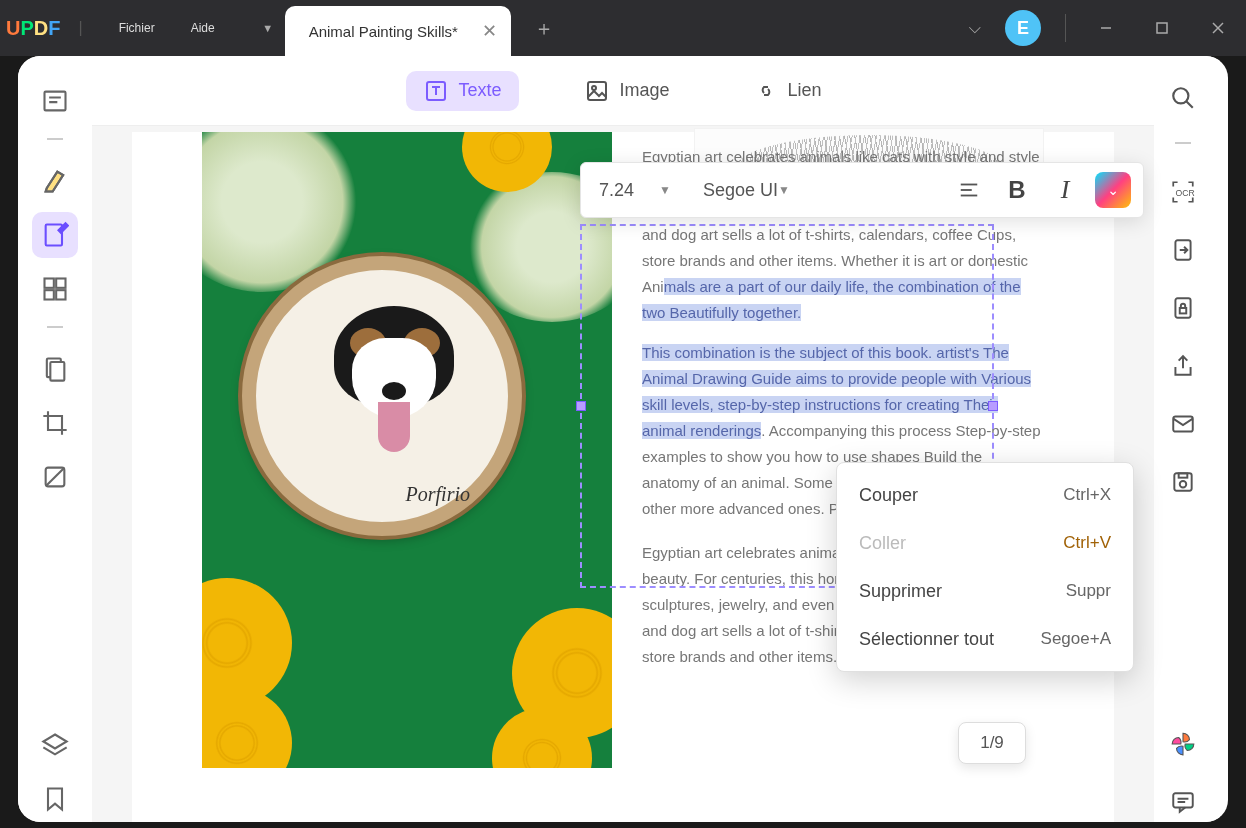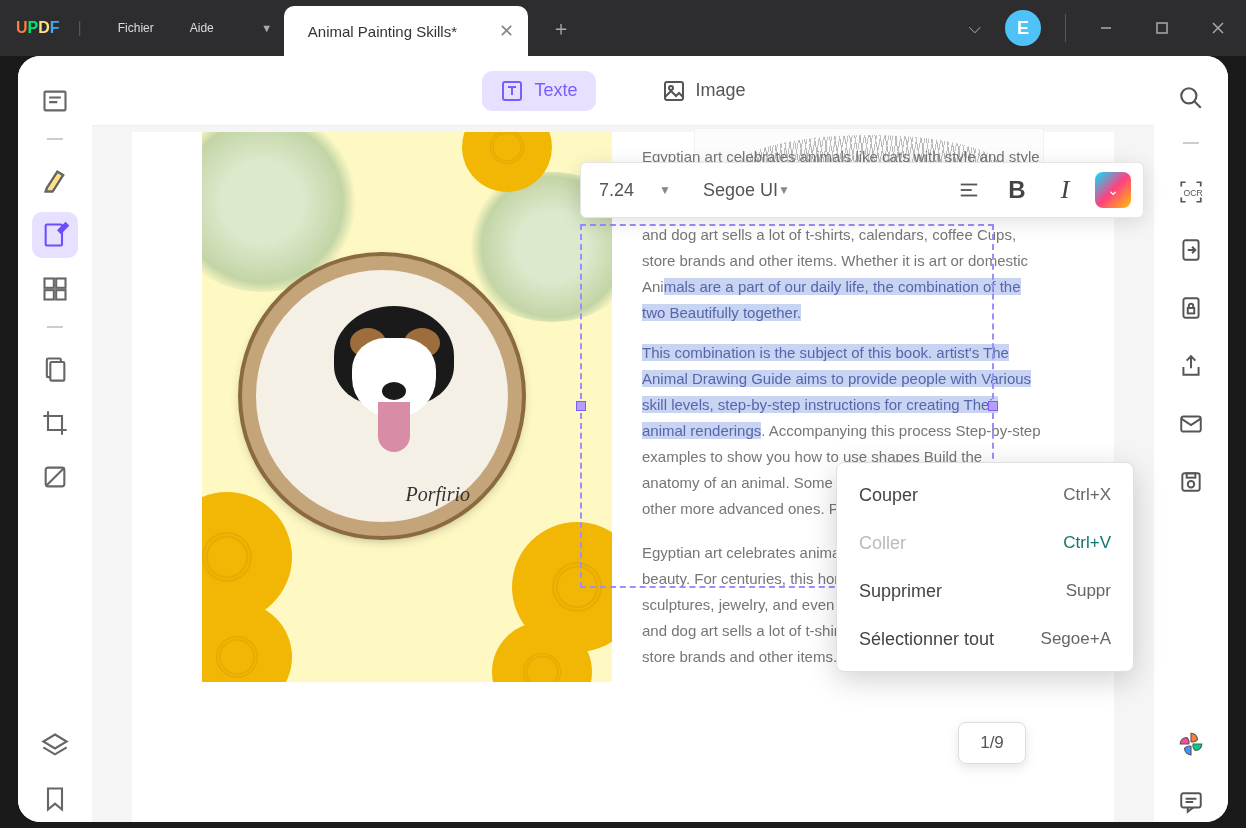--- a/index.html
+++ b/index.html
@@ -1,66 +1,66 @@
 <!DOCTYPE html>
 <html><head>
 <meta charset="utf-8">
 <style>
 * { margin: 0; padding: 0; box-sizing: border-box; font-family: 'Segoe UI', sans-serif; }
 body { background: #1a1a1a; width: 1246px; height: 828px; overflow: hidden; position: relative; }
 
 .titlebar { height: 56px; background: #2d2d30; display: flex; align-items: center; color: #ddd; position: relative; }
-.logo { margin-left: 16px; font-weight: bold; font-size: 16px; letter-spacing: 0; }
+.logo { margin-left: 6px; font-weight: bold; font-size: 20px; letter-spacing: 0; }
 .logo .u { color: #ff7a3d; }
 .logo .p { color: #00e676; }
 .logo .d { color: #ffe082; }
 .logo .f { color: #42a5f5; }
 .menu-sep { margin: 0 18px; color: #555; }
 .menu-item { padding: 0 18px; font-size: 12px; cursor: pointer; }
 .tab-area { display: flex; align-items: center; margin-left: 18px; }
 .tab-dropdown { width: 34px; height: 40px; display: flex; align-items: center; justify-content: center; color: #aaa; font-size: 11px; }
-.tab { background: #2d2d30; height: 50px; padding: 0 14px 0 24px; display: flex; align-items: center; gap: 42px; color: #eee; font-size: 15px; border-top-left-radius: 10px; border-top-right-radius: 10px; margin-top: 6px;}
+.tab { background: #2d2d30; height: 50px; padding: 0 14px 0 24px; display: flex; align-items: center; gap: 24px; color: #eee; font-size: 15px; border-top-left-radius: 10px; border-top-right-radius: 10px; margin-top: 6px;}
 .tab.active { background: #fff; color: #333; }
 .tab-close { color: #888; font-size: 18px; cursor: pointer; }
 .new-tab { margin-left: 14px; width: 38px; height: 38px; display: flex; align-items: center; justify-content: center; color: #aaa; font-size: 20px; cursor: pointer;}
 .title-right { position: absolute; right: 0; display: flex; align-items: center; gap: 24px; padding-right: 12px;}
 .title-right .chev { color: #aaa; }
 .avatar { width: 36px; height: 36px; border-radius: 18px; background: #4fc3f7; color: #fff; display: flex; align-items: center; justify-content: center; font-weight: 600; font-size: 18px;}
 .win-btn { width: 32px; height: 32px; display: flex; align-items: center; justify-content: center; color: #aaa; }
 .title-sep { height: 28px; width: 1px; background: #555; }
 
 .main-area { position: absolute; top: 56px; left: 18px; right: 18px; bottom: 6px; background: #fff; border-radius: 22px; overflow: hidden; }
 
 .left-sidebar { position: absolute; left: 0; top: 0; width: 74px; height: 100%; background: #fff; display: flex; flex-direction: column; align-items: center; padding-top: 22px; gap: 8px; }
 .left-sidebar .spacer { flex: 1; }
 .side-btn { width: 46px; height: 46px; border-radius: 10px; display: flex; align-items: center; justify-content: center; cursor: pointer; }
 .side-btn.active { background: #e8e0ff; }
 .side-btn svg { width: 28px; height: 28px; }
 .side-mini { width: 16px; height: 2px; background: #ccc; margin: 6px 0 10px;}
 
-.right-sidebar { position: absolute; right: 0; top: 0; width: 74px; height: 100%; background: #fff; display: flex; flex-direction: column; align-items: center; padding-top: 22px; gap: 18px; }
+.right-sidebar { position: absolute; right: 8px; top: 0; width: 74px; height: 100%; background: #fff; display: flex; flex-direction: column; align-items: center; padding-top: 22px; gap: 18px; }
 .right-sidebar .spacer { flex: 1; }
 .r-btn { width: 40px; height: 40px; display: flex; align-items: center; justify-content: center; cursor: pointer; }
 .r-btn svg { width: 26px; height: 26px; stroke: #555; }
 
 .content { position: absolute; left: 74px; right: 74px; top: 0; bottom: 0; display: flex; flex-direction: column; }
 
 .toolbar { height: 70px; display: flex; align-items: center; justify-content: center; gap: 48px; border-bottom: 1px solid #eee;}
 .tool { display: flex; align-items: center; gap: 10px; padding: 8px 18px; border-radius: 10px; cursor: pointer; font-size: 18px; color: #555;}
 .tool.active { background: #e8e0ff; color: #7c5cff; }
 .tool svg { width: 24px; height: 24px; }
 
 .doc { flex: 1; background: #f5f5f5; padding: 6px 40px 0; overflow: hidden; position: relative;}
 .page { background: #fff; min-height: 760px; padding: 0px 70px 40px; position: relative;}
 .top-text { color: #767676; font-size: 15px; line-height: 24px; padding-left: 6px; margin-bottom: 12px;}
 .sketch-box { position: absolute; right: 70px; top: -4px; width: 350px; height: 82px; background: #fcfcfc; border: 1px solid #f2f2f2;}
 .sketch-box::after { content: ''; position: absolute; inset: 6px 40px; background: repeating-linear-gradient(100deg, transparent 0 3px, #999 3px 4px), repeating-linear-gradient(80deg, transparent 0 4px, #888 4px 5px); opacity: 0.6; border-radius: 50% 50% 40% 40%; }
 
 .columns { display: flex; gap: 30px; position: relative; }
-.photo { width: 410px; height: 550px; background: #fef9c3; position: relative; overflow: hidden; }
+.photo { width: 410px; height: 636px; background: #15803d; position: relative; overflow: hidden; }
 .hoop { position: absolute; left: 40px; top: 124px; width: 280px; height: 280px; border-radius: 50%; background: #f5f0e6; border: 14px solid #c4a57a; box-shadow: 0 0 0 4px #8a6a3e, 0 4px 12px rgba(0,0,0,.3);}
 .dog { position: absolute; left: 58px; top: 26px; width: 160px; height: 190px; }
 .dog-head { position: absolute; left: 20px; top: 10px; width: 120px; height: 100px; background: #1a1a1a; border-radius: 50% 50% 40% 40%;}
 .dog-face { position: absolute; left: 38px; top: 42px; width: 84px; height: 80px; background: #fff; border-radius: 40% 40% 50% 50%;}
 .dog-brown-l { position: absolute; left: 36px; top: 32px; width: 36px; height: 30px; background: #9d6e3c; border-radius: 50%;}
 .dog-brown-r { position: absolute; left: 90px; top: 32px; width: 36px; height: 30px; background: #9d6e3c; border-radius: 50%;}
 .dog-nose { position: absolute; left: 68px; top: 86px; width: 24px; height: 18px; background: #1a1a1a; border-radius: 50%;}
 .dog-tongue { position: absolute; left: 64px; top: 106px; width: 32px; height: 50px; background: #d98ca6; border-radius: 0 0 18px 18px;}
 .sig { position: absolute; right: 38px; bottom: 16px; font-family: cursive; font-size: 20px; color: #333; font-style: italic;}
 .flower { position: absolute; border-radius: 50%; background: radial-gradient(circle, #f2b705 20%, #e5a800 22%, #f2b705 24%, #e5a800 26%, #f2b705 28%); }
@@ -91,21 +91,21 @@
 .fbtn.italic { font-style: italic; font-family: serif; font-size: 26px;}
 .color-chip { width: 36px; height: 36px; border-radius: 8px; background: linear-gradient(135deg, #00e5ff, #ff4081, #ffc107); display: flex; align-items: center; justify-content: center;}
 .color-chip span { color: #fff; font-size: 14px;}
 .chev-d { font-size: 12px; color: #888;}
 
 .context-menu { position: absolute; left: 836px; top: 462px; width: 298px; background: #fff; border: 1px solid #e0e0e0; border-radius: 8px; box-shadow: 0 8px 30px rgba(0,0,0,.18); z-index: 100; padding: 8px 0;}
 .cm-item { height: 48px; display: flex; align-items: center; justify-content: space-between; padding: 0 22px; font-size: 18px; color: #444; cursor: pointer;}
 .cm-item.disabled { color: #bbb; }
 .cm-item.highlighted { background: #f0f0f4; border: 3px solid #4842d6; border-radius: 4px; margin: 0 4px;}
 .cm-short { color: #666; font-size: 17px;}
-.cm-item.disabled .cm-short { color: #0f766e;}
+.cm-item.disabled .cm-short { color: #a16207;}
 
 .page-indicator { position: absolute; left: 958px; top: 722px; width: 68px; height: 42px; background: #fff; border: 1px solid #ddd; border-radius: 8px; box-shadow: 0 4px 12px rgba(0,0,0,.1); display: flex; align-items: center; justify-content: center; font-size: 17px; color: #555; z-index: 60;}
 
 .ai-logo { width: 30px; height: 30px; }
 .ai-logo path.p1 { fill: #ff7a3d;}
 .ai-logo path.p2 { fill: #00d084;}
 .ai-logo path.p3 { fill: #4a90ff;}
 .ai-logo path.p4 { fill: #ff4a9e;}
 </style>
 </head>
@@ -285,20 +285,26 @@
           </svg>
         <span>Texte</span>
       </div>
       <div class="tool">
         <svg viewBox="0 0 24 24" fill="none" stroke="#555" stroke-width="2">
             <rect x="3" y="3" width="18" height="18" rx="2"></rect>
             <circle cx="9" cy="9" r="2"></circle>
             <path d="M3 18 L9 12 L14 17 L17 14 L21 18"></path>
           </svg>
         <span>Image</span>
+      </div>
+      <div class="tool">
+        <svg viewBox="0 0 24 24" fill="none" stroke="#555" stroke-width="2">
+            <path d="M10 14 A4 4 0 0 1 10 8 L14 8 M14 10 A4 4 0 0 1 14 16 L10 16"></path>
+          </svg>
+        <span>Lien</span>
       </div>
     </div>
 
     <div class="doc">
       <div class="page">
         <div class="sketch-box"></div>
         <div class="columns">
           <div class="photo">
             <div class="green g1"></div>
               <div class="green g2"></div>

